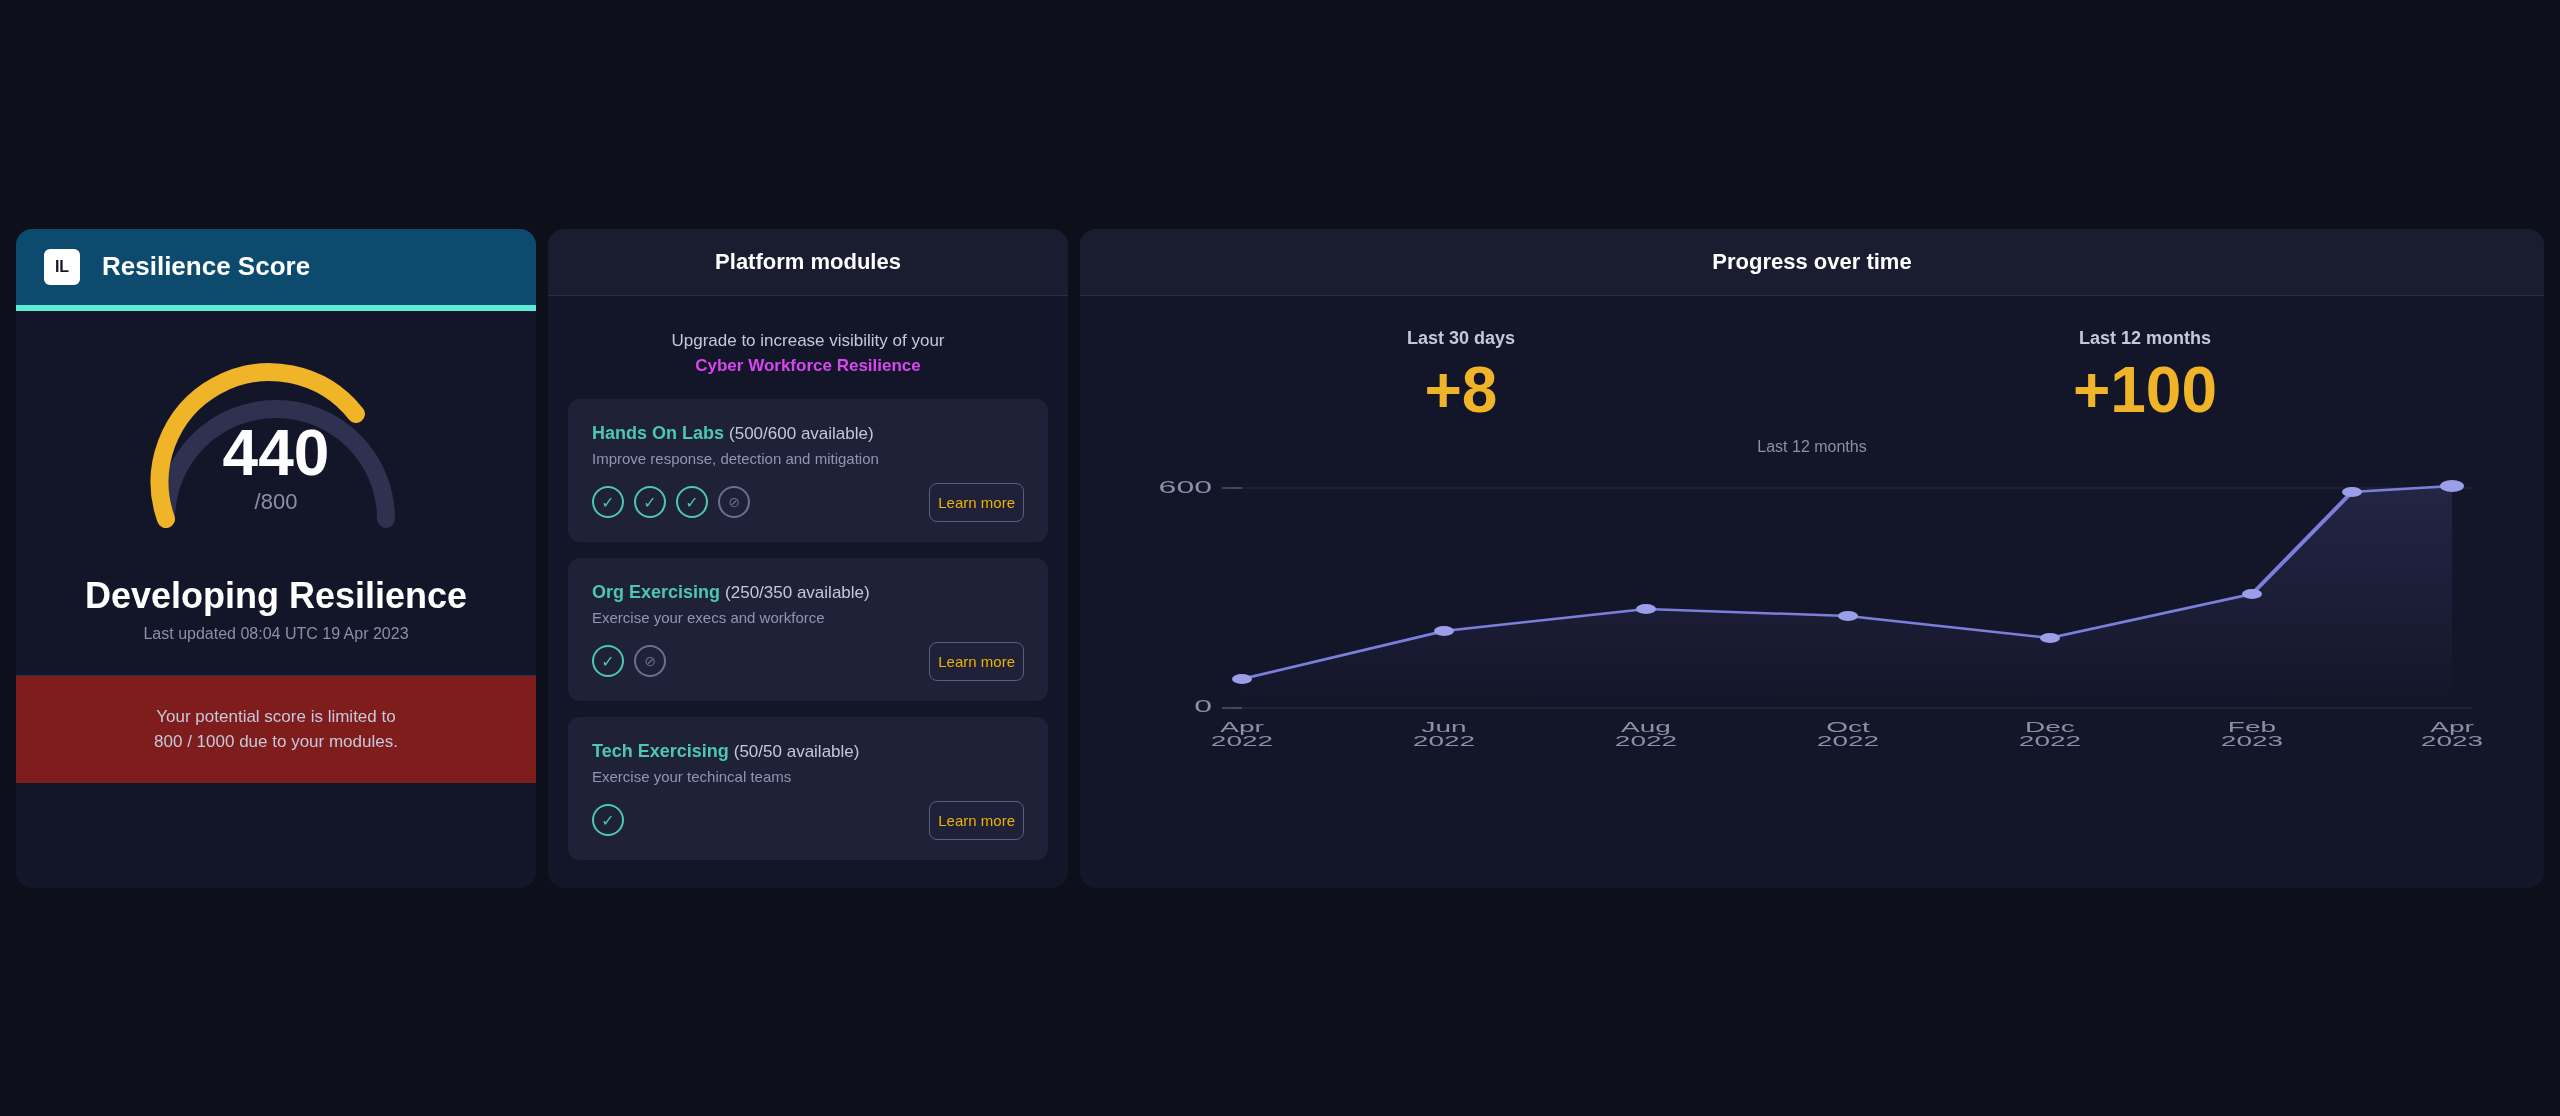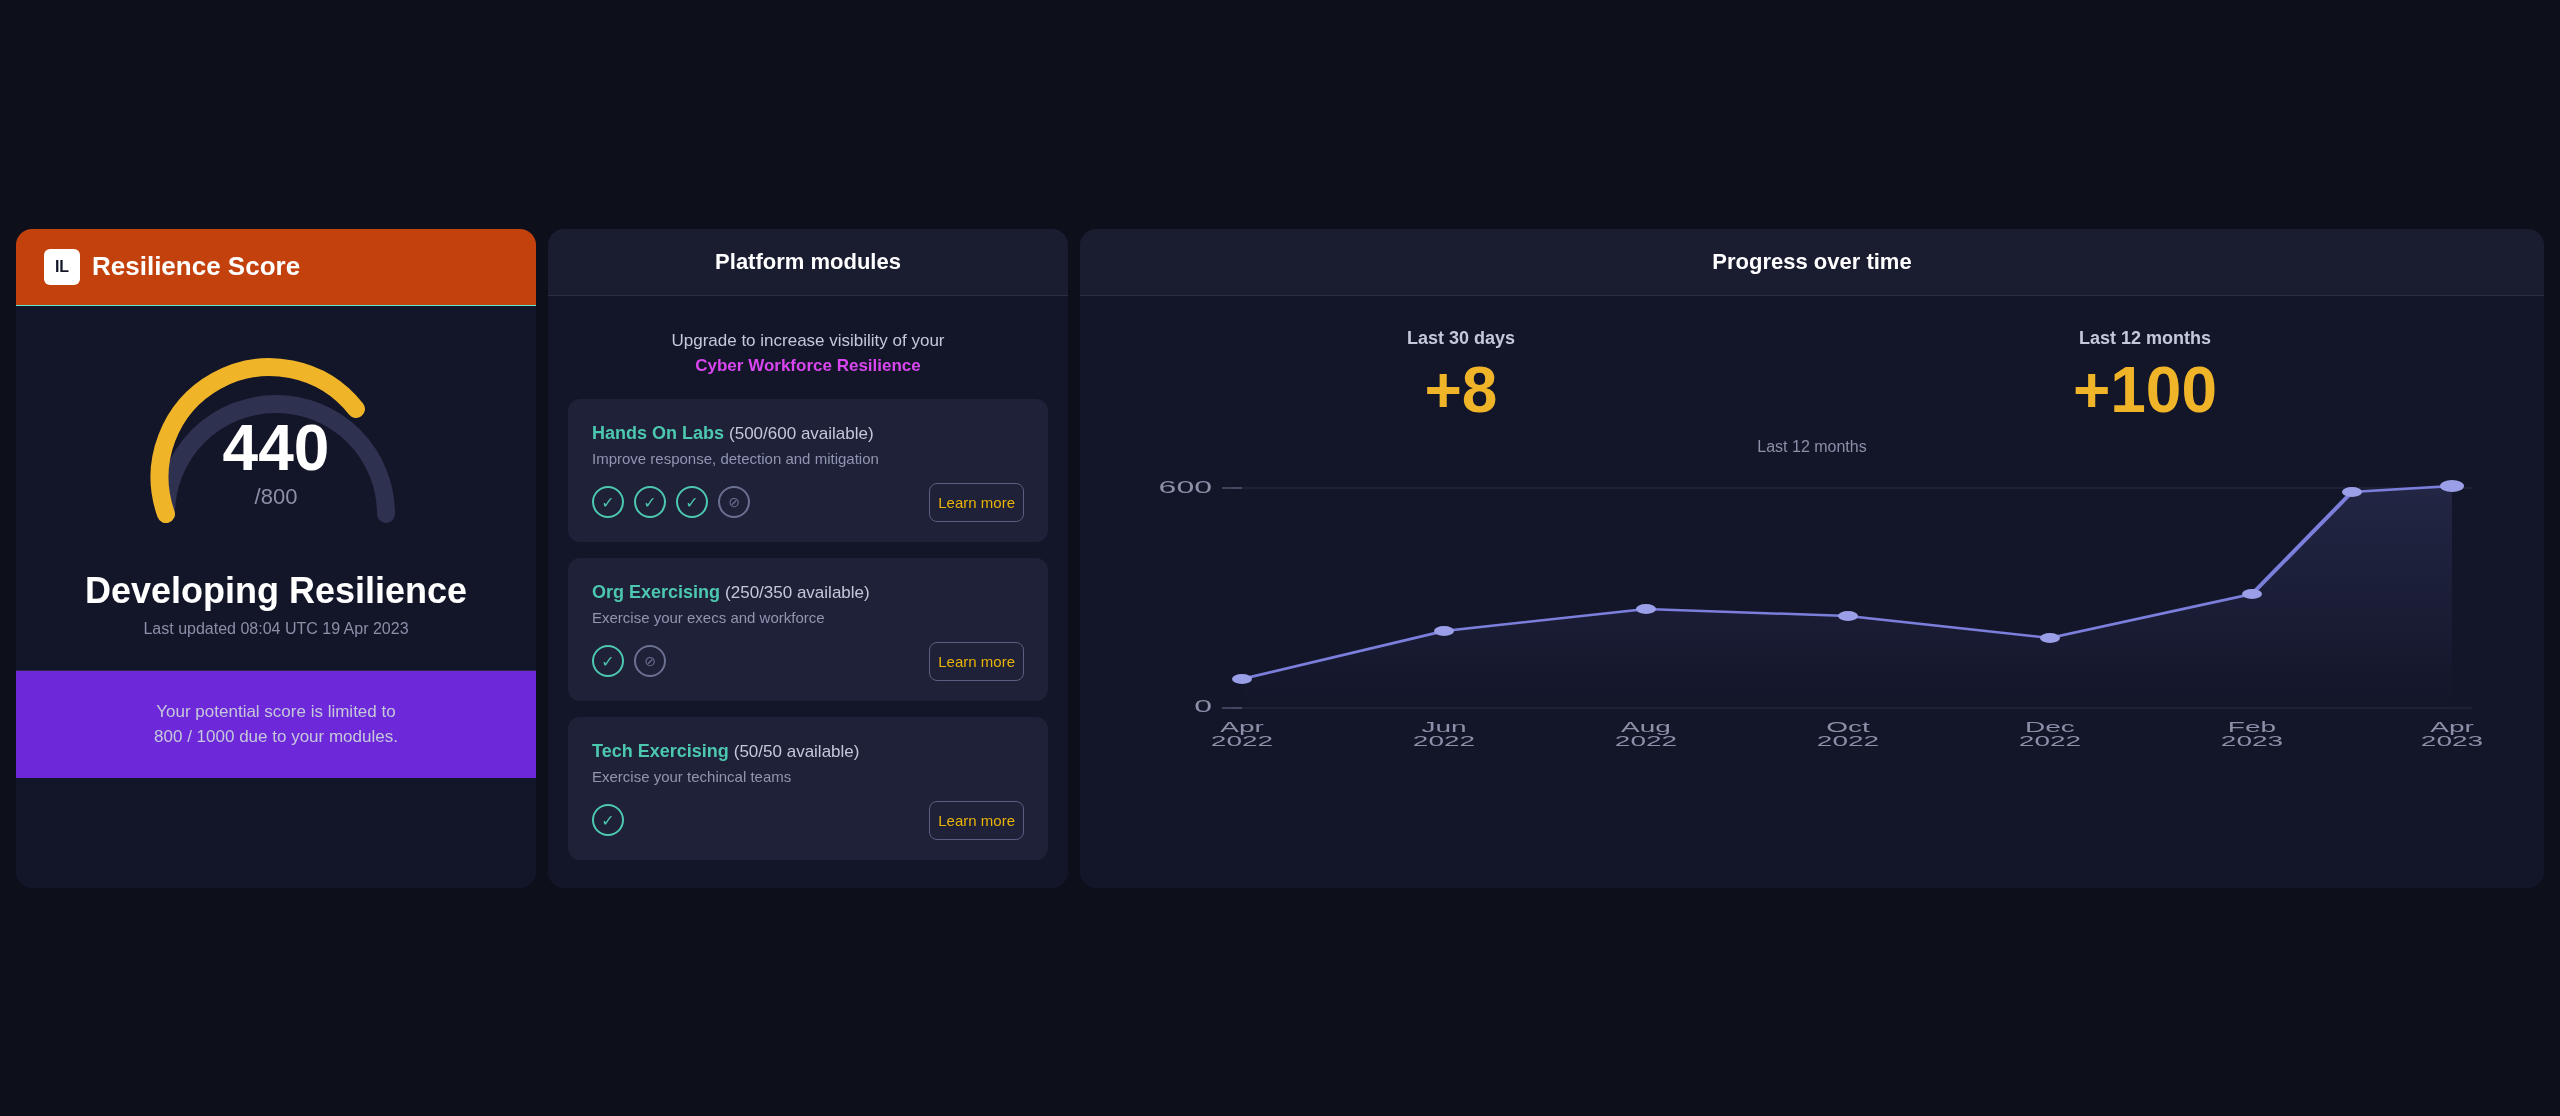--- a/index.html
+++ b/index.html
@@ -27,26 +27,26 @@
     
     .card-left {
       flex: 0 0 520px;
       display: flex;
       flex-direction: column;
       align-items: center;
       padding: 0;
     }
     .card-left-header {
       width: 100%;
-      background: #c2410c;
+      background: #0c4a6e;
       padding: 20px 28px;
       display: flex;
       align-items: center;
-      gap: 12px;
-      border-bottom: 1px solid #5eead4;
+      gap: 22px;
+      border-bottom: 6px solid #5eead4;
     }
     .logo-icon {
       width: 36px;
       height: 36px;
       background: #fff;
       border-radius: 6px;
       display: flex;
       align-items: center;
       justify-content: center;
       font-weight: 900;
@@ -101,21 +101,21 @@
       margin-top: 20px;
     }
     .last-updated {
       color: #8b8fa8;
       font-size: 16px;
       margin-top: 8px;
       text-align: center;
     }
     .card-left-footer {
       width: 100%;
-      background: #6d28d9;
+      background: #7f1d1d;
       border-top: 1px solid #2a2d45;
       padding: 28px 40px;
       text-align: center;
     }
     .footer-text {
       color: #c5c8db;
       font-size: 17px;
       line-height: 1.5;
     }
 

